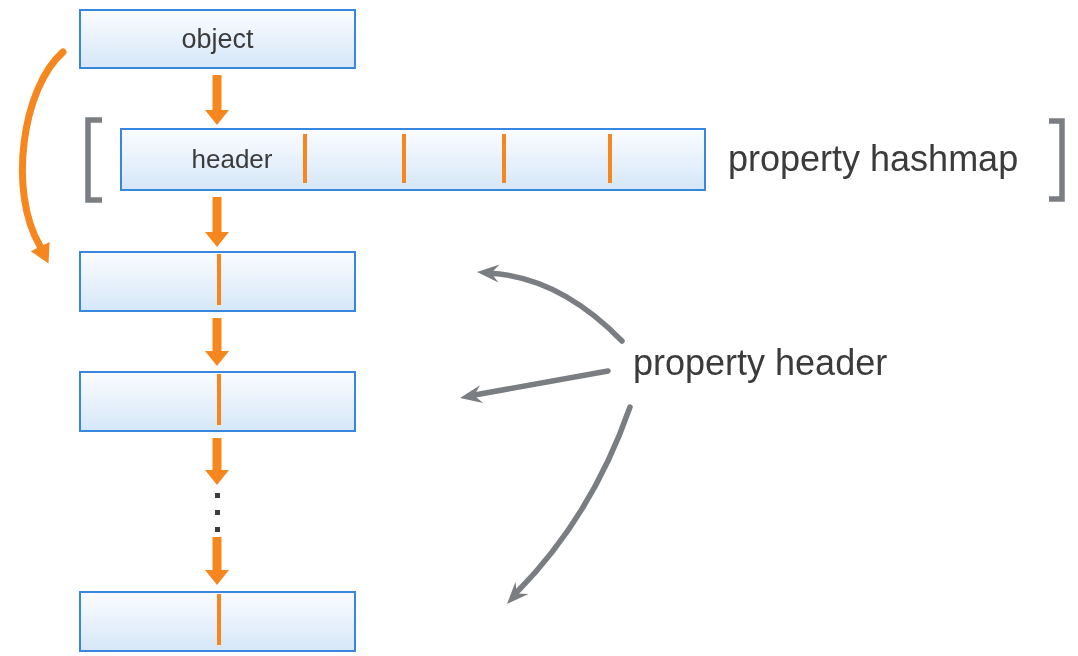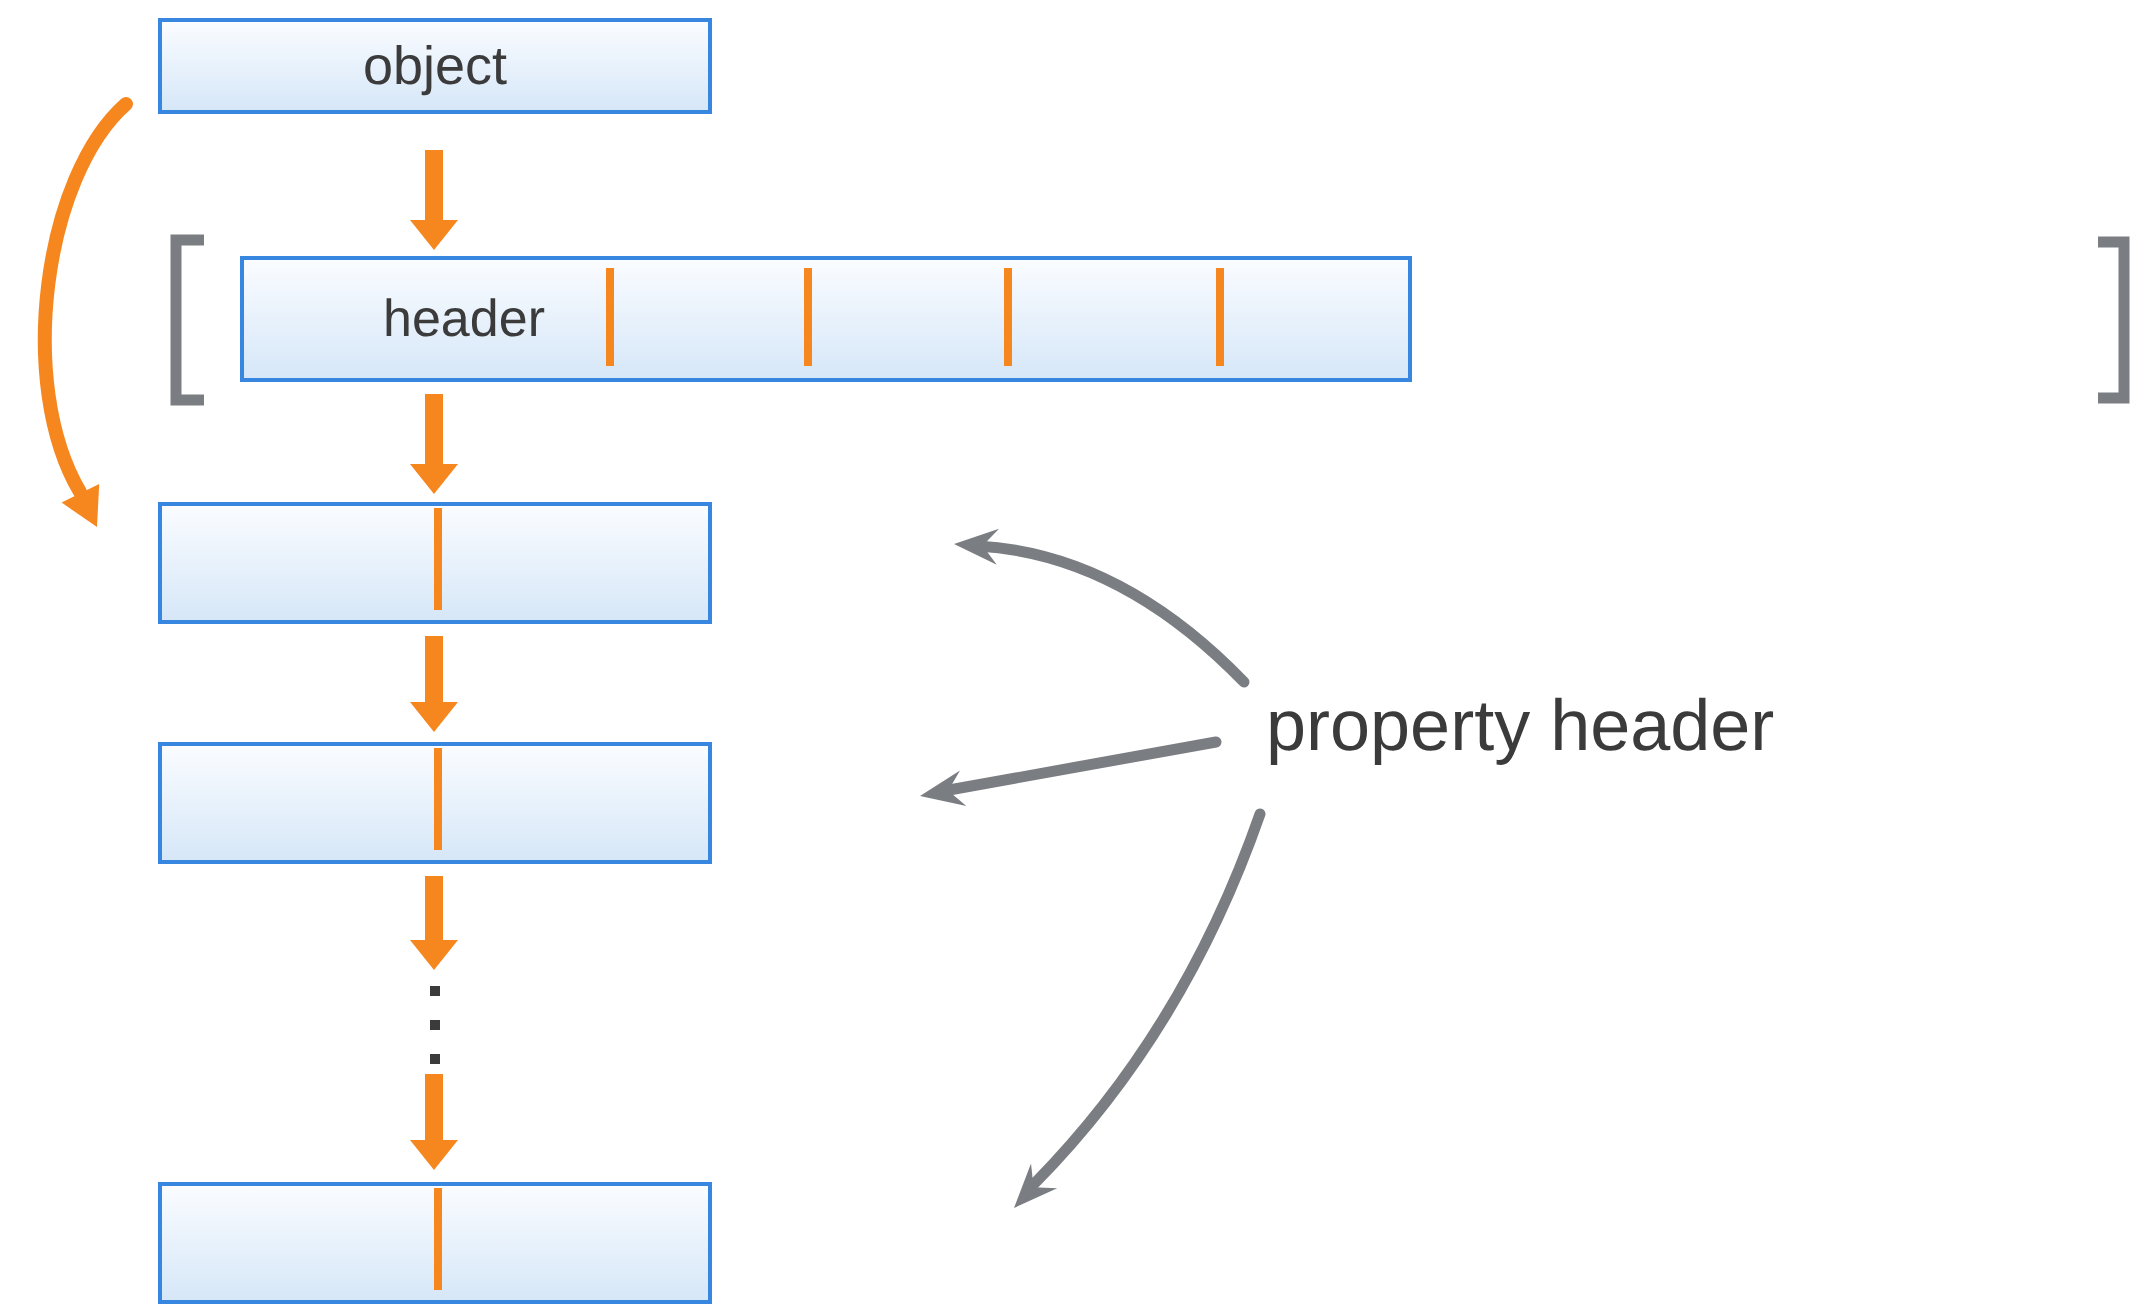--- a/index.html
+++ b/index.html
@@ -5,21 +5,21 @@
   html,body { margin:0; padding:0; background:#ffffff; }
   #canvas {
     position:relative; width:1078px; height:656px; background:#ffffff;
     font-family:"Liberation Sans", sans-serif; overflow:hidden;
   }
   .box {
     position:absolute; box-sizing:border-box;
     border:2px solid var(--box-border-blue);
     background:linear-gradient(180deg, var(--box-fill-top) 0%, var(--box-fill-bottom) 100%);
   }
-  .object-box { left:79px; top:9px; width:277px; height:48px;
+  .object-box { left:79px; top:9px; width:277px; height:60px;
     display:flex; align-items:center; justify-content:center; }
   .object-box .box-label { font-size:27px; color:var(--text-dark); }
   .header-box { left:120px; top:128px; width:586px; height:63px;padding-left:45px; }
   .header-cell-label {
     position:absolute; left:0; top:0; height:100%; width:220px;
     display:flex; align-items:center; justify-content:center;
     font-size:26px; color:var(--text-dark);
   }
   .hdivider {
     position:absolute; top:4px; width:4px; height:49px;
@@ -50,20 +50,21 @@
   </div>
 
   <div class="box header-box">
     <span class="header-cell-label">header</span>
     <span class="hdivider hd1"></span>
     <span class="hdivider hd2"></span>
     <span class="hdivider hd3"></span>
     <span class="hdivider hd4"></span>
   </div>
 
+  <div class="big-label hashmap-label">property hashmap</div>
 
   <div class="box pair-box pb1">
     <span class="pair-divider"></span>
   </div>
   <div class="box pair-box pb2">
     <span class="pair-divider"></span>
   </div>
   <div class="box pair-box pb3">
     <span class="pair-divider"></span>
   </div>

